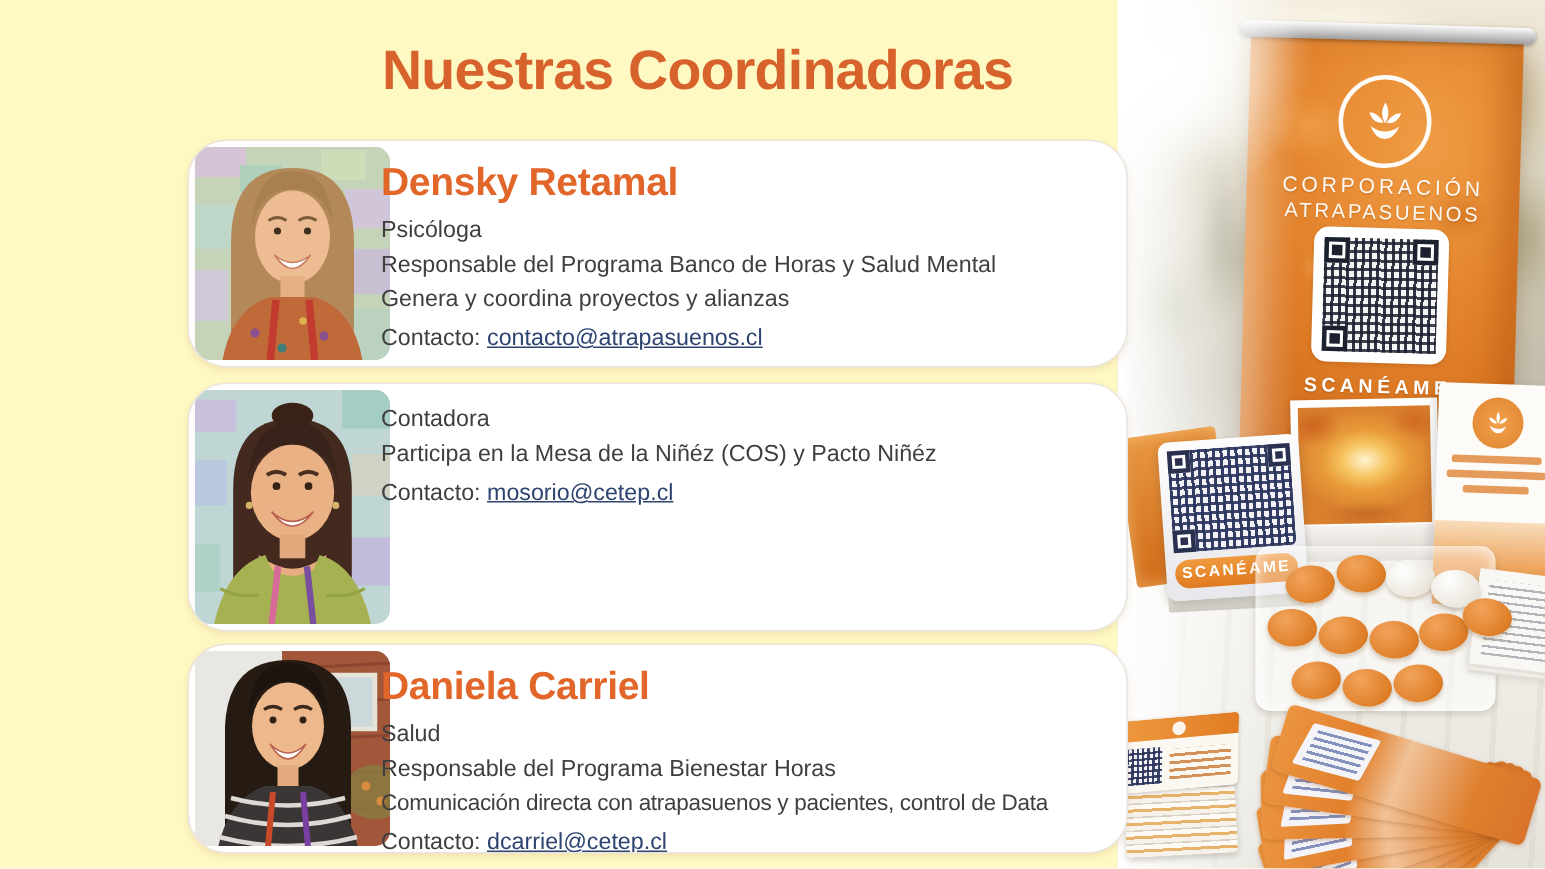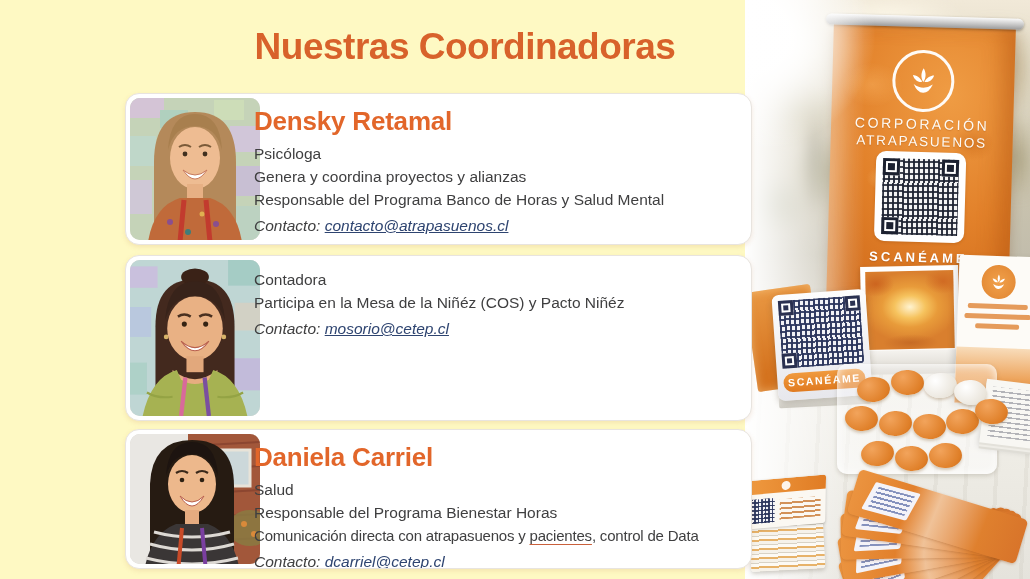--- a/index.html
+++ b/index.html
@@ -8,38 +8,38 @@
     font-family:"Liberation Sans", sans-serif;
   }
   
   .title{
     position:absolute;left:95px;top:26px;width:740px;margin:0;text-align:center;
     font-size:37px;font-weight:bold;color:#d8622b;letter-spacing:-0.5px;
   }
   
   .card{
     position:absolute;left:125px;width:625px;background:#fff;
-    border:1px solid #e8e4df;border-radius:14px;overflow:hidden;z-index:10;
+    border:1px solid #e8e4df;border-radius:26px;overflow:hidden;z-index:10;
     box-shadow:0 2px 5px rgba(198,140,88,.18);
   }
   .card.c1{top:93px;height:150px;}
   .card.c2{top:255px;height:164px;}
   .card.c3{top:429px;height:138px;}
   .thumb{
     position:absolute;left:4px;top:4px;bottom:4px;width:130px;border-radius:10px;
     overflow:hidden;background:#d8d4cc;
   }
   .thumb svg{display:block;width:100%;height:100%;}
   .info{position:absolute;left:128px;top:12px;right:16px;}
   .info h2{margin:0 0 5px;font-size:26px;font-weight:bold;color:#e2662a;letter-spacing:-0.2px;}
   .info p{margin:0;font-size:15.5px;line-height:23px;color:#3f3f40;}
   .info p.tight{font-size:15px;letter-spacing:-0.2px;white-space:nowrap;}
-  .contact{margin-top:3px !important;font-style:italic;}
+  .contact{margin-top:3px !important;}
   .email{color:#2e4470;text-decoration:underline;cursor:pointer;}
-  .marked{text-decoration:underline;text-decoration-color:#c9603b;text-underline-offset:3px;}
+  .marked{text-decoration-color:#c9603b;text-underline-offset:3px;}
   
   .panel{position:absolute;right:0;top:0;width:285px;height:579px;overflow:hidden;}
   .pp-bg{position:absolute;inset:0;z-index:0;background:
     linear-gradient(180deg,#f1e9d8 0%,#ded7c3 16%,#ccc5af 30%,#c2bdac 44%,#cfcabd 54%,#e3e0d7 64%,#eae7e0 100%);}
   .pp-blobs{position:absolute;left:0;right:0;top:0;height:330px;z-index:1;filter:blur(6px);background:
     radial-gradient(70px 50px at 12% 14%, rgba(255,252,240,.95), transparent 70%),
     radial-gradient(60px 50px at 18% 34%, rgba(168,158,114,.75), transparent 70%),
     radial-gradient(70px 60px at 32% 52%, rgba(148,146,108,.65), transparent 70%),
     radial-gradient(18px 90px at 24% 48%, rgba(84,76,56,.45), transparent 70%),
     radial-gradient(50px 45px at 10% 62%, rgba(128,134,94,.5), transparent 70%),
@@ -193,22 +193,22 @@
           <circle cx="58" cy="136" r="3" fill="#3f7d7a"></circle>
         <circle cx="86" cy="128" r="3" fill="#8a4f8f"></circle>
           <circle cx="72" cy="118" r="2.5" fill="#e0b050"></circle>
         <path d="M54 104 L50 146" stroke="#c23b2e" stroke-width="5"></path>
           <path d="M76 104 L80 146" stroke="#c23b2e" stroke-width="5"></path>
       </svg>
     </div>
     <div class="info">
       <h2>Densky Retamal</h2>
       <p>Psicóloga</p>
+      <p>Responsable del Programa Banco de Horas y Salud Mental</p>
       <p>Genera y coordina proyectos y alianzas</p>
-      <p>Responsable del Programa Banco de Horas y Salud Mental</p>
       <p class="contact"><span>Contacto:</span> <a class="email">contacto@atrapasuenos.cl</a></p>
     </div>
   </section>
 
   <section class="card c2">
     <div class="thumb">
       <svg viewBox="0 0 130 146" preserveAspectRatio="xMidYMid slice">
         <rect width="130" height="146" fill="#bfd6d4"></rect>
         <g opacity=".75">
           <rect x="0" y="6" width="30" height="20" fill="#cdb9e0"></rect>

